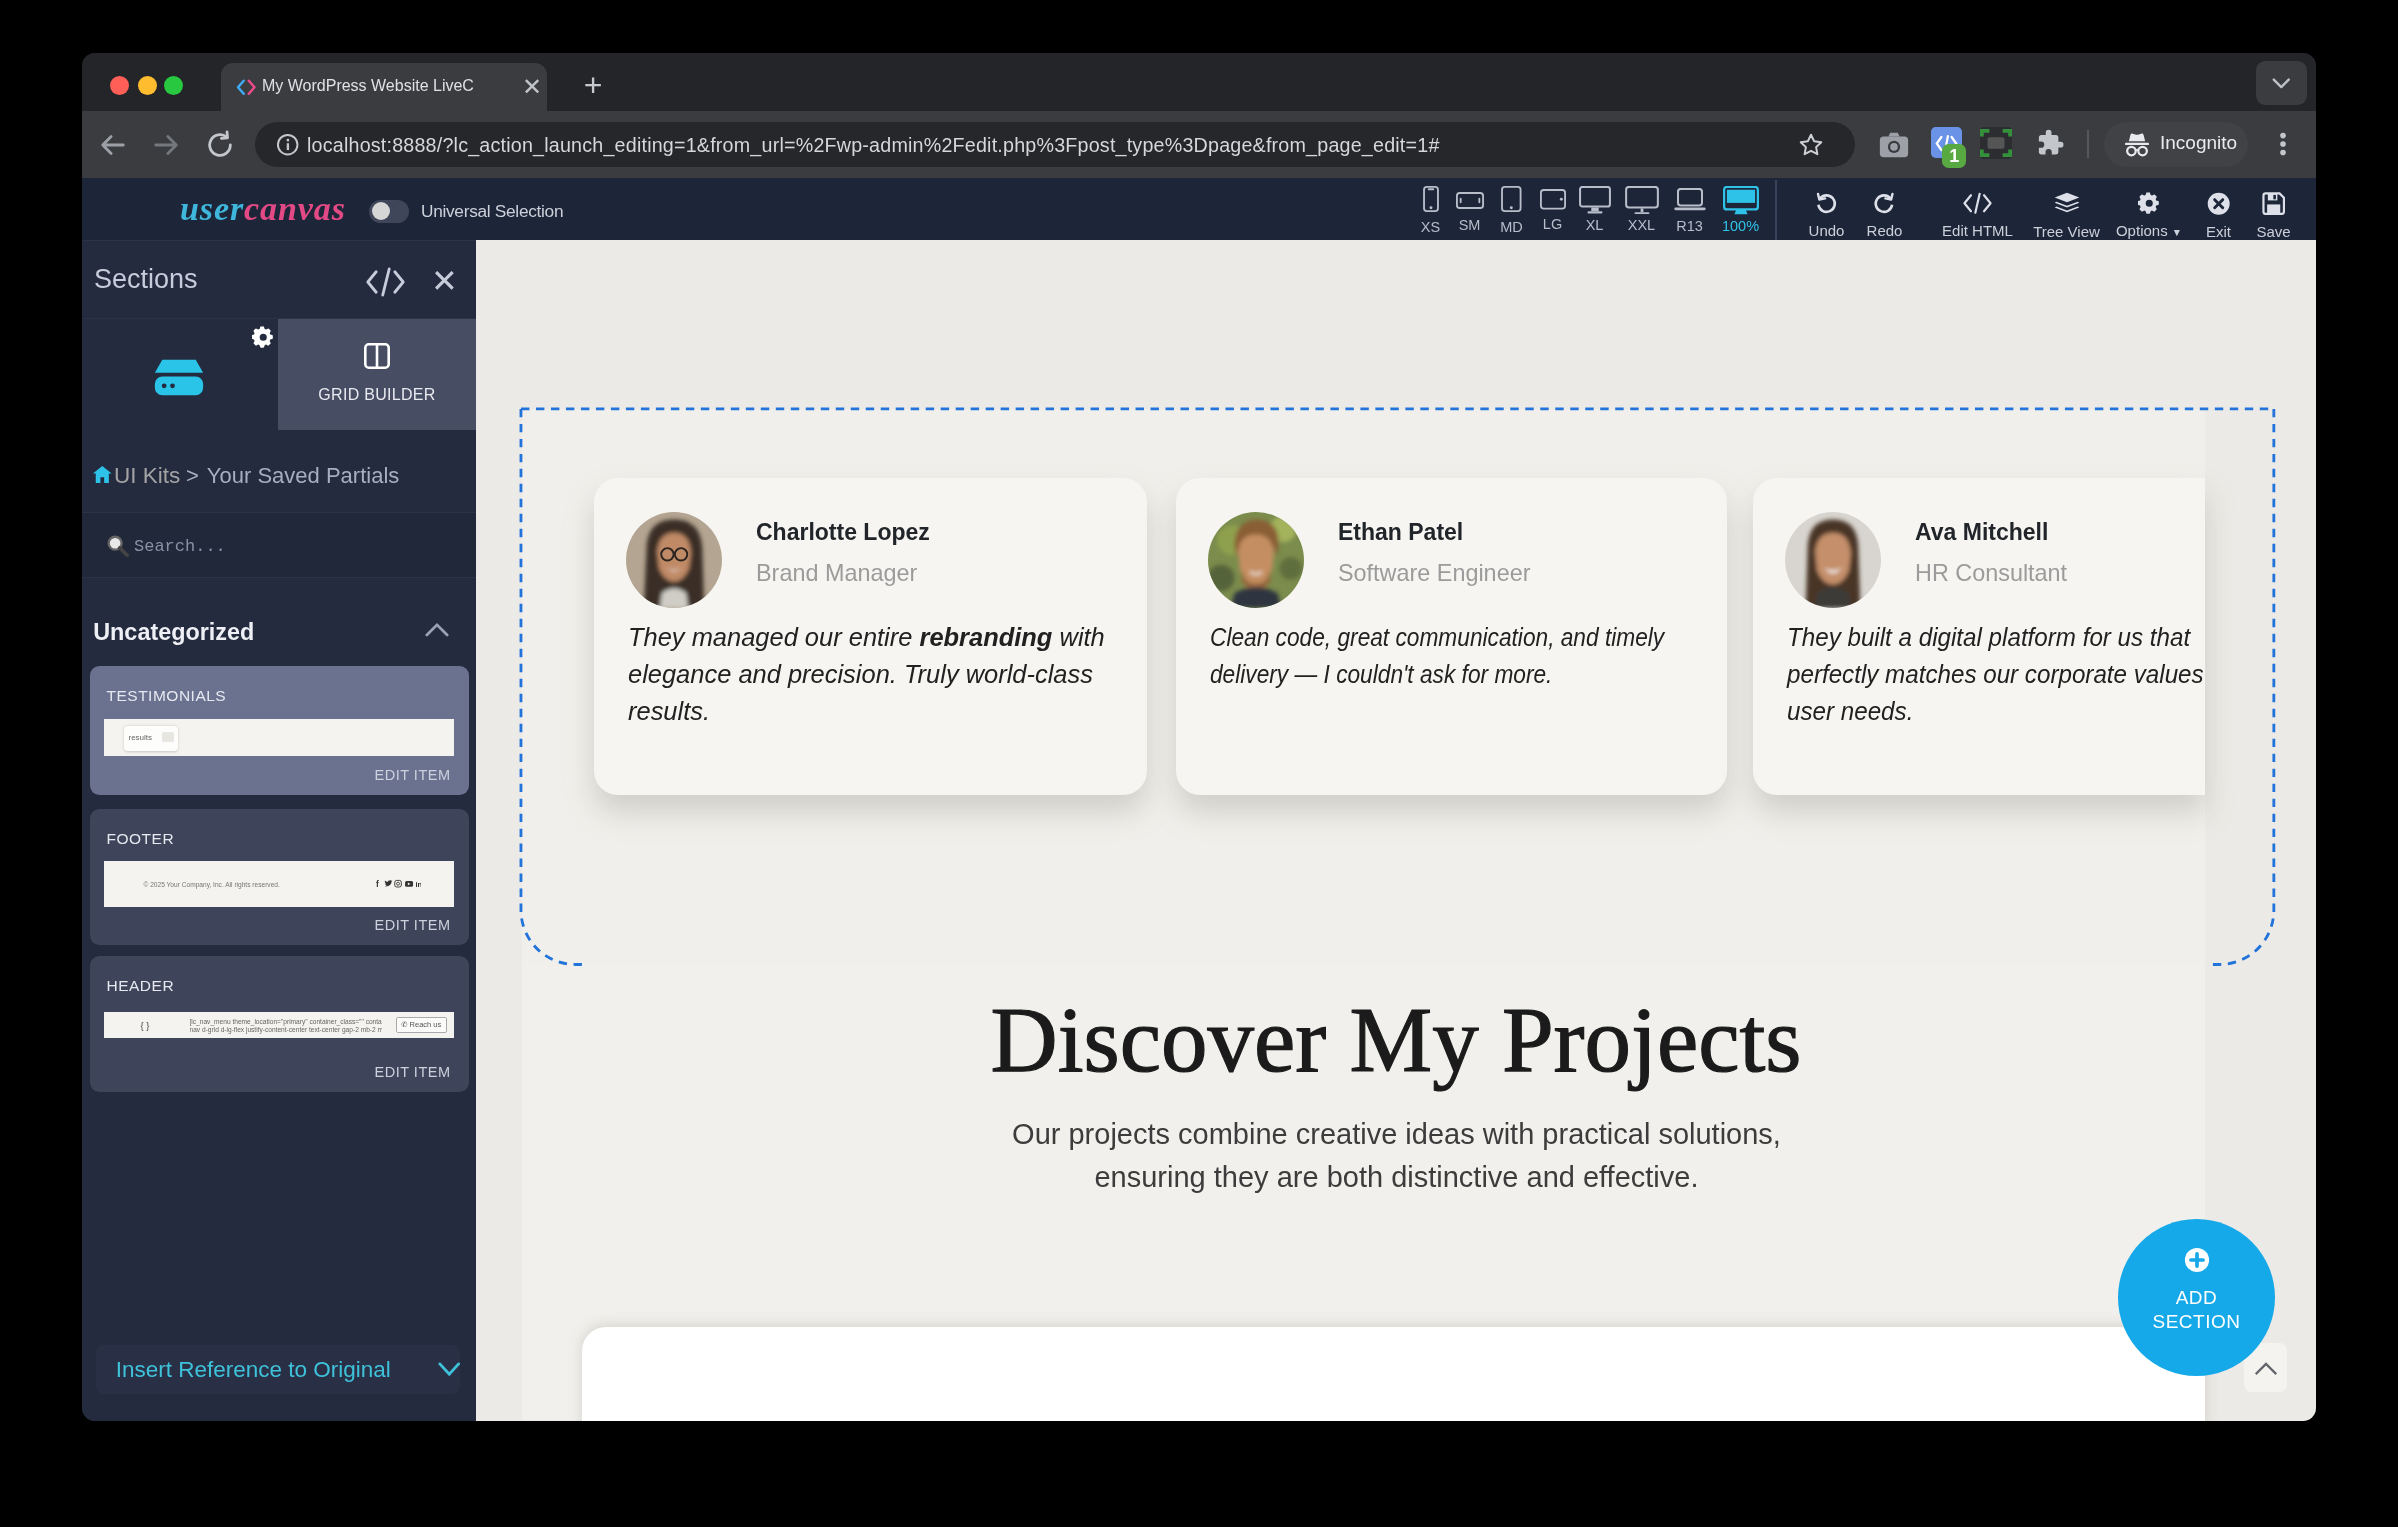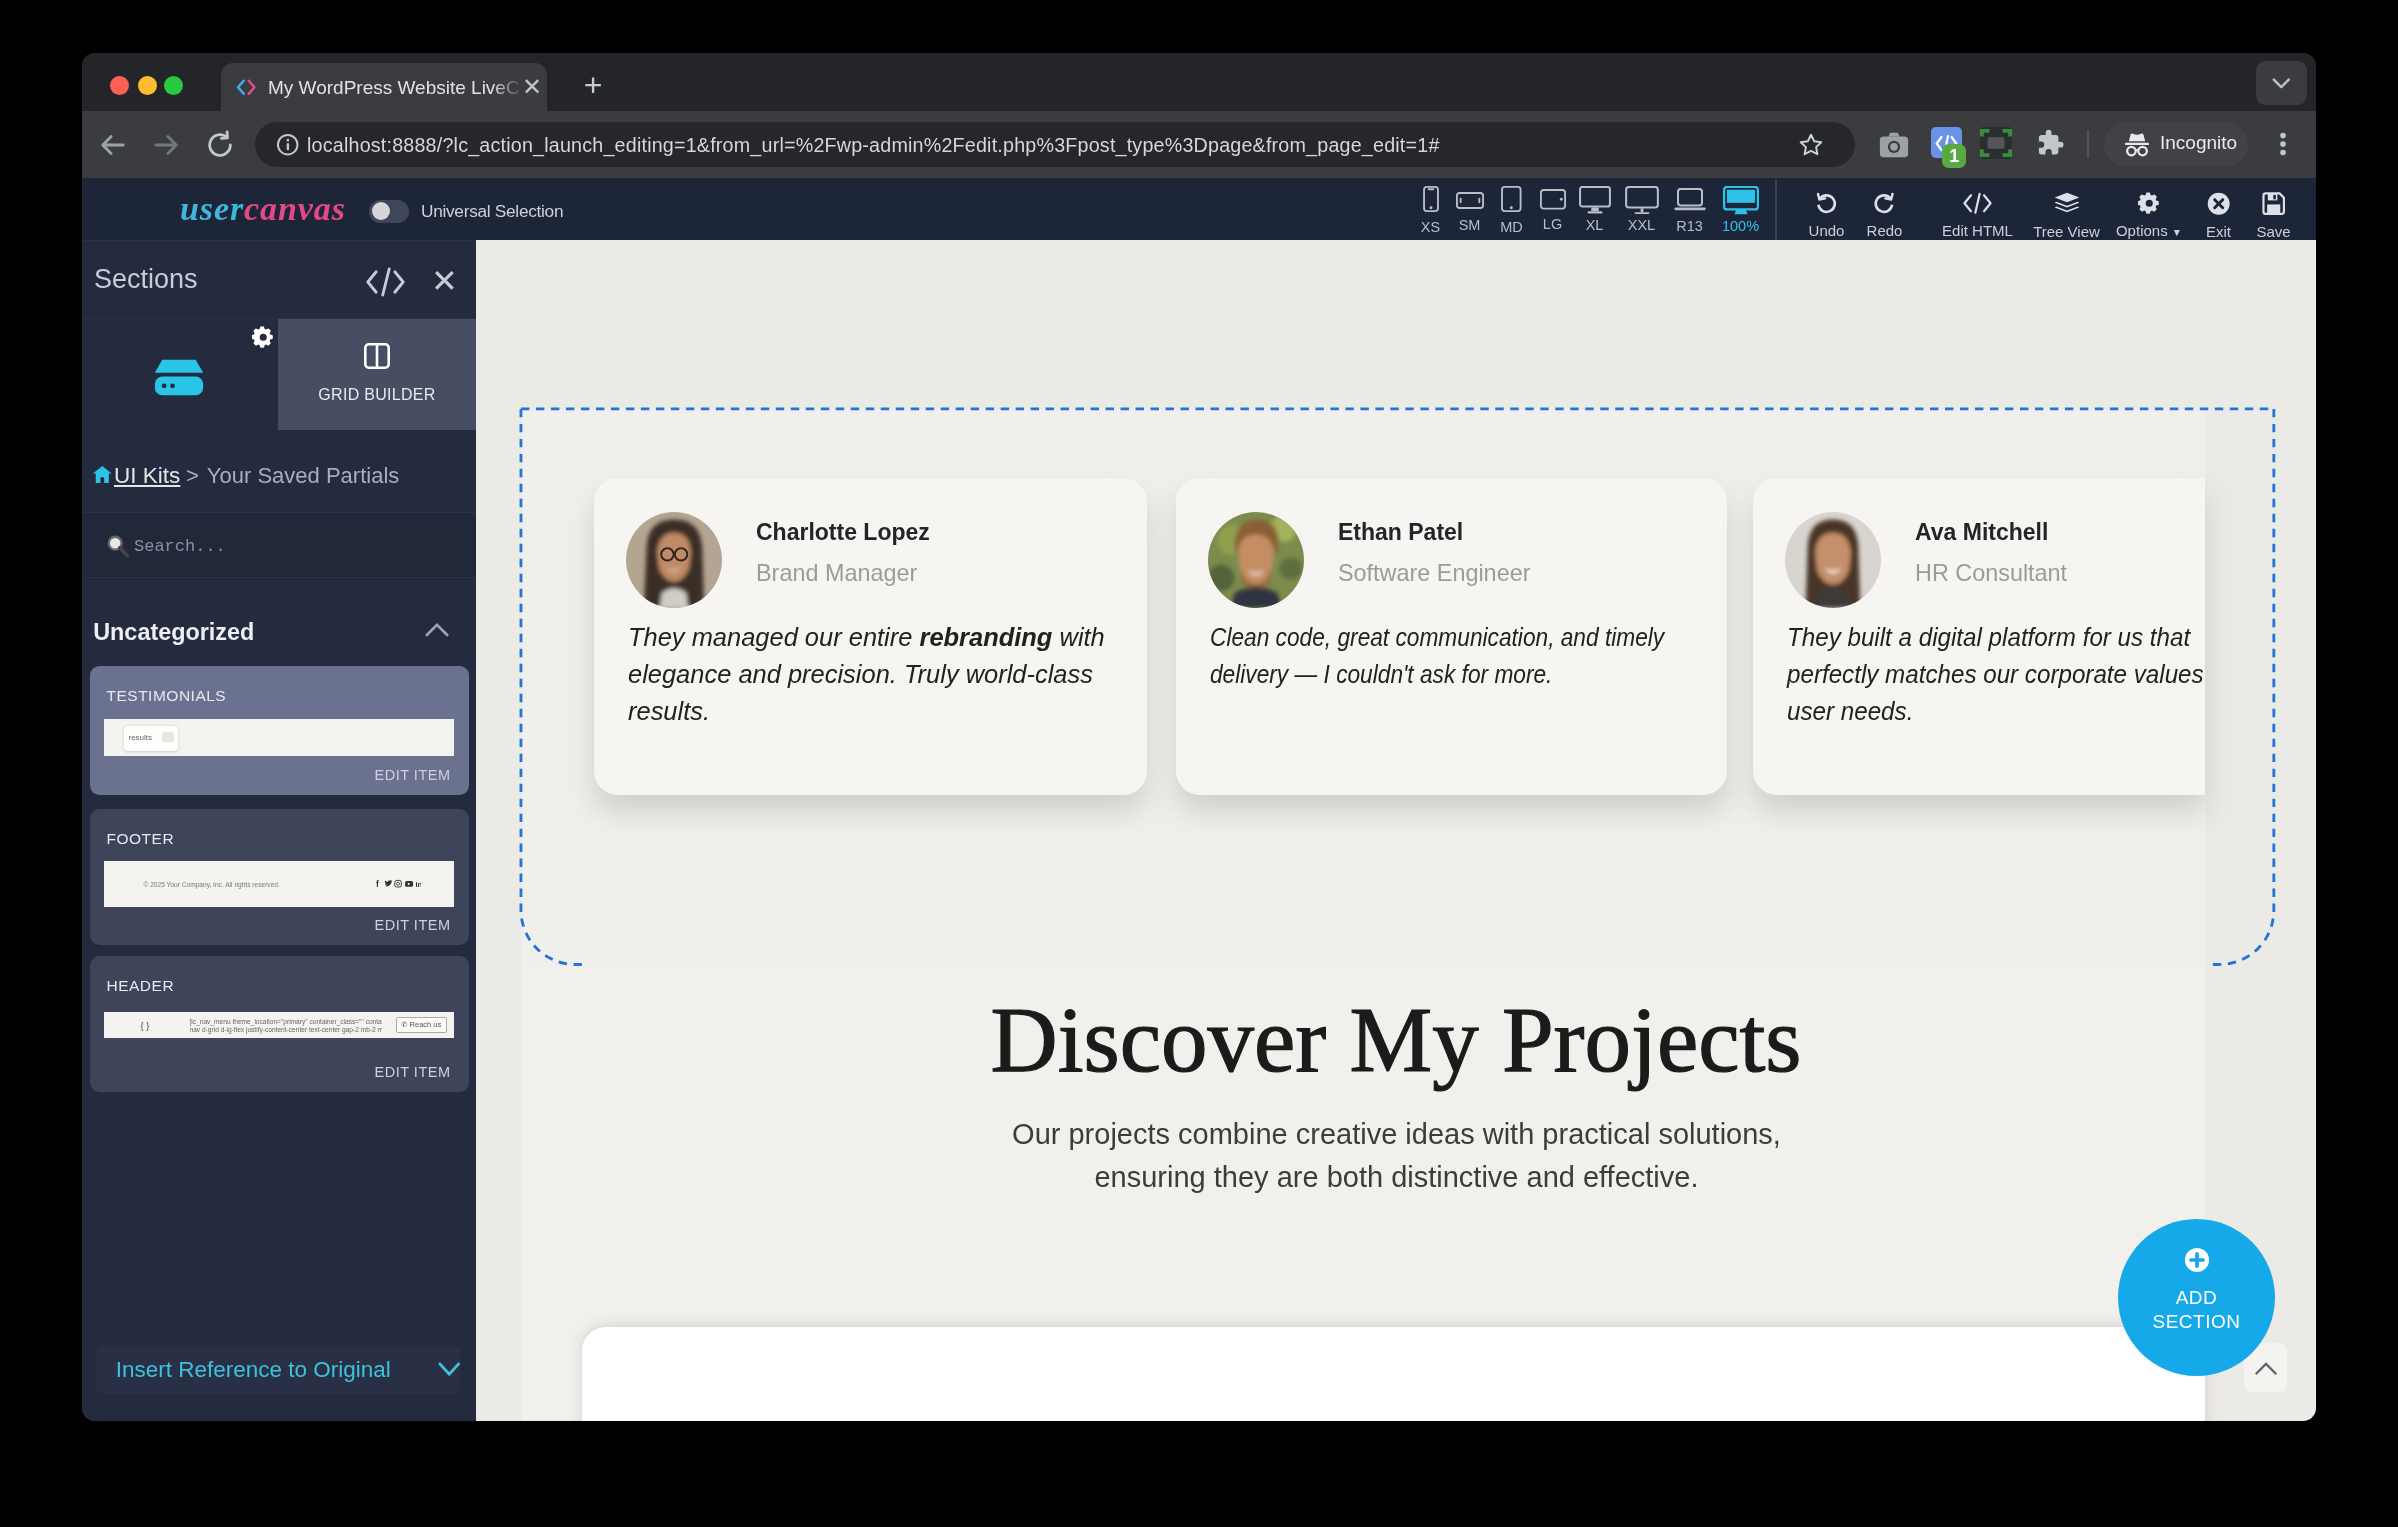--- a/index.html
+++ b/index.html
@@ -7,21 +7,21 @@
     font-family:"Liberation Sans", sans-serif; }
   .abs { position:absolute; }
   #win { position:absolute; left:82px; top:53px; width:2234px; height:1368px;
     border-radius:13px; overflow:hidden; background:#242528; }
 
   
   #tabstrip { position:absolute; left:0; top:0; width:100%; height:58px; background:#242528; }
   .tl { position:absolute; top:22.5px; width:19px; height:19px; border-radius:50%; }
   #tab { position:absolute; left:139px; top:10.3px; width:326px; height:48px; background:#3b3c40;
     border-radius:12px 12px 0 0; }
-  #tabtitle { position:absolute; left:47px; top:14px; font-size:19px; color:#dfe1e5; white-space:nowrap;
+  #tabtitle { position:absolute; left:41px; top:14px; font-size:16px; color:#dfe1e5; white-space:nowrap;
     width:255px; overflow:hidden; -webkit-mask-image:linear-gradient(90deg,#000 88%,transparent); }
   #tabx { position:absolute; left:298px; top:11.2px; width:26px; height:26px; color:#c0c3c7; font-size:24px;
     text-align:center; line-height:25px; }
   #newtab { position:absolute; left:497px; top:19px; width:28px; height:28px; color:#c6c9cd; font-size:32px;
     line-height:26px; text-align:center; font-weight:300; }
   #strip-chev { position:absolute; left:2174px; top:8.4px; width:51px; height:44px; background:#3b3c40;
     border-radius:9.4px; }
 
   
   #toolbar { position:absolute; left:0; top:58px; width:100%; height:67px; background:#3b3c40; }
@@ -301,21 +301,21 @@
           <rect x="1.5" y="1.5" width="27" height="27" rx="4" fill="none" stroke="#fff" stroke-width="3"></rect>
           <path d="M15 2 V28" stroke="#fff" stroke-width="3"></path>
         </svg>
         <div class="lbl">GRID BUILDER</div>
       </div>
     </div>
     <div id="crumb">
       <svg class="abs" style="left:10.3px; top:36px;" width="20.6" height="19" viewBox="0 0 22 20">
         <path d="M11 1 L21 9 H18 V19 H13 V13 H9 V19 H4 V9 H1 Z" fill="#2fc2e9"></path>
       </svg>
-      <span class="abs" style="left:32px; top:34px; color:#e5e5e5; text-decoration:underline;">UI Kits</span>
+      <span class="abs" style="left:32px; top:34px; color:#a3a3a3; ">UI Kits</span>
       <span class="abs" style="left:104px; top:34px; color:#a7aebf; font-size:22px;">&gt; <span style="margin-left:1.9px;">Your Saved Partials</span></span>
     </div>
     <div id="search">
       <svg class="abs" style="left:22.5px; top:20.6px;" width="24" height="24" viewBox="0 0 26 26">
         <circle cx="11" cy="10" r="7" fill="#e8e8e8" stroke="#666" stroke-width="2.5"></circle>
         <path d="M16 15 L24 23" stroke="#444" stroke-width="4" stroke-linecap="round"></path>
       </svg>
       <span class="abs" style="left:52px; top:24px;">Search...</span>
     </div>
     <div id="uncat">Uncategorized</div>

